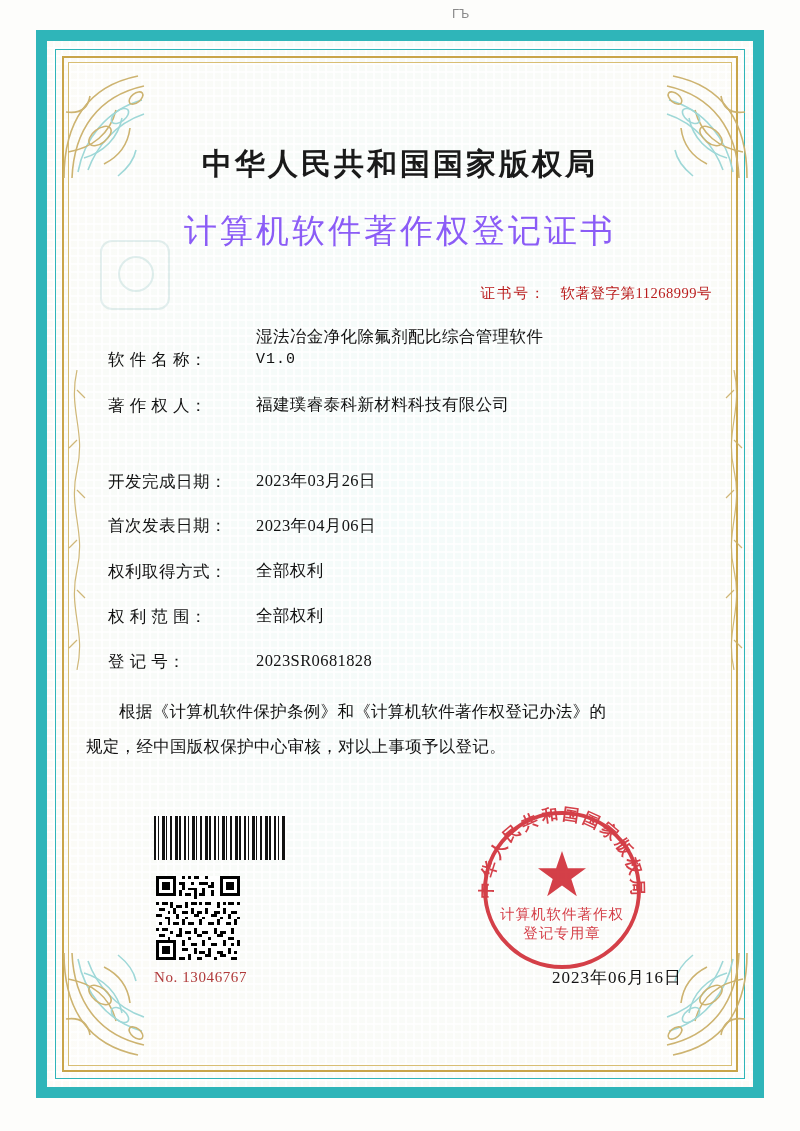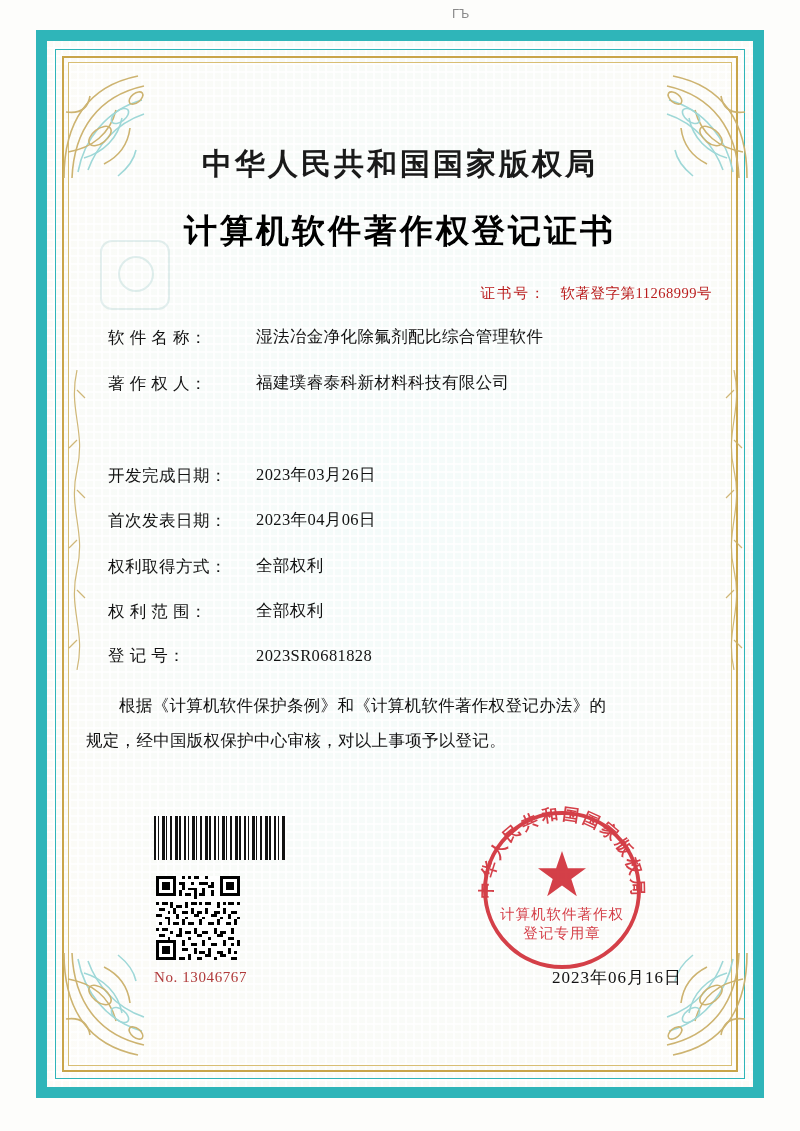--- a/index.html
+++ b/index.html
@@ -109,24 +109,24 @@
     font-family: "Liberation Serif", serif;
     font-weight: bold;
     font-size: 30px;
     letter-spacing: 3px;
     color: #1a1a1a;
     margin-top: 88px;
   }
   .title-sub {
     text-align: center;
     font-family: "Liberation Serif", serif;
-    font-weight: bold;
+    font-weight: normal;
     font-size: 33px;
     letter-spacing: 3px;
-    color: #000000;
+    color: #8b5cf6;
     margin-top: 24px;
   }
 
   .cert-no {
     text-align: right;
     font-size: 14.5px;
     color: #b91c1c;
     margin-top: 30px;
     padding-right: 8px;
     letter-spacing: .5px;
@@ -356,24 +356,25 @@
     <div class="cert-no">
       <span class="lbl">证书号：</span><span class="val">软著登字第11268999号</span>
     </div>
 
     <div class="fields">
 
       <div class="field-row row-compact">
         <div class="field-label">软 件 名 称：</div>
         <div class="field-value">
           <span>湿法冶金净化除氟剂配比综合管理软件</span>
+          <span class="v2">V1.0</span>
         </div>
       </div>
 
-      <div class="field-row" style="margin-bottom:16px;">
+      <div class="field-row" style="margin-bottom:0;">
         <div class="field-label">著 作 权 人：</div>
         <div class="field-value">福建璞睿泰科新材料科技有限公司</div>
       </div>
 
       <div class="gap-lg"></div>
       <div class="gap-md"></div>
 
       <div class="field-row" style="margin-bottom:21px;">
         <div class="field-label">开发完成日期：</div>
         <div class="field-value">2023年03月26日</div>

